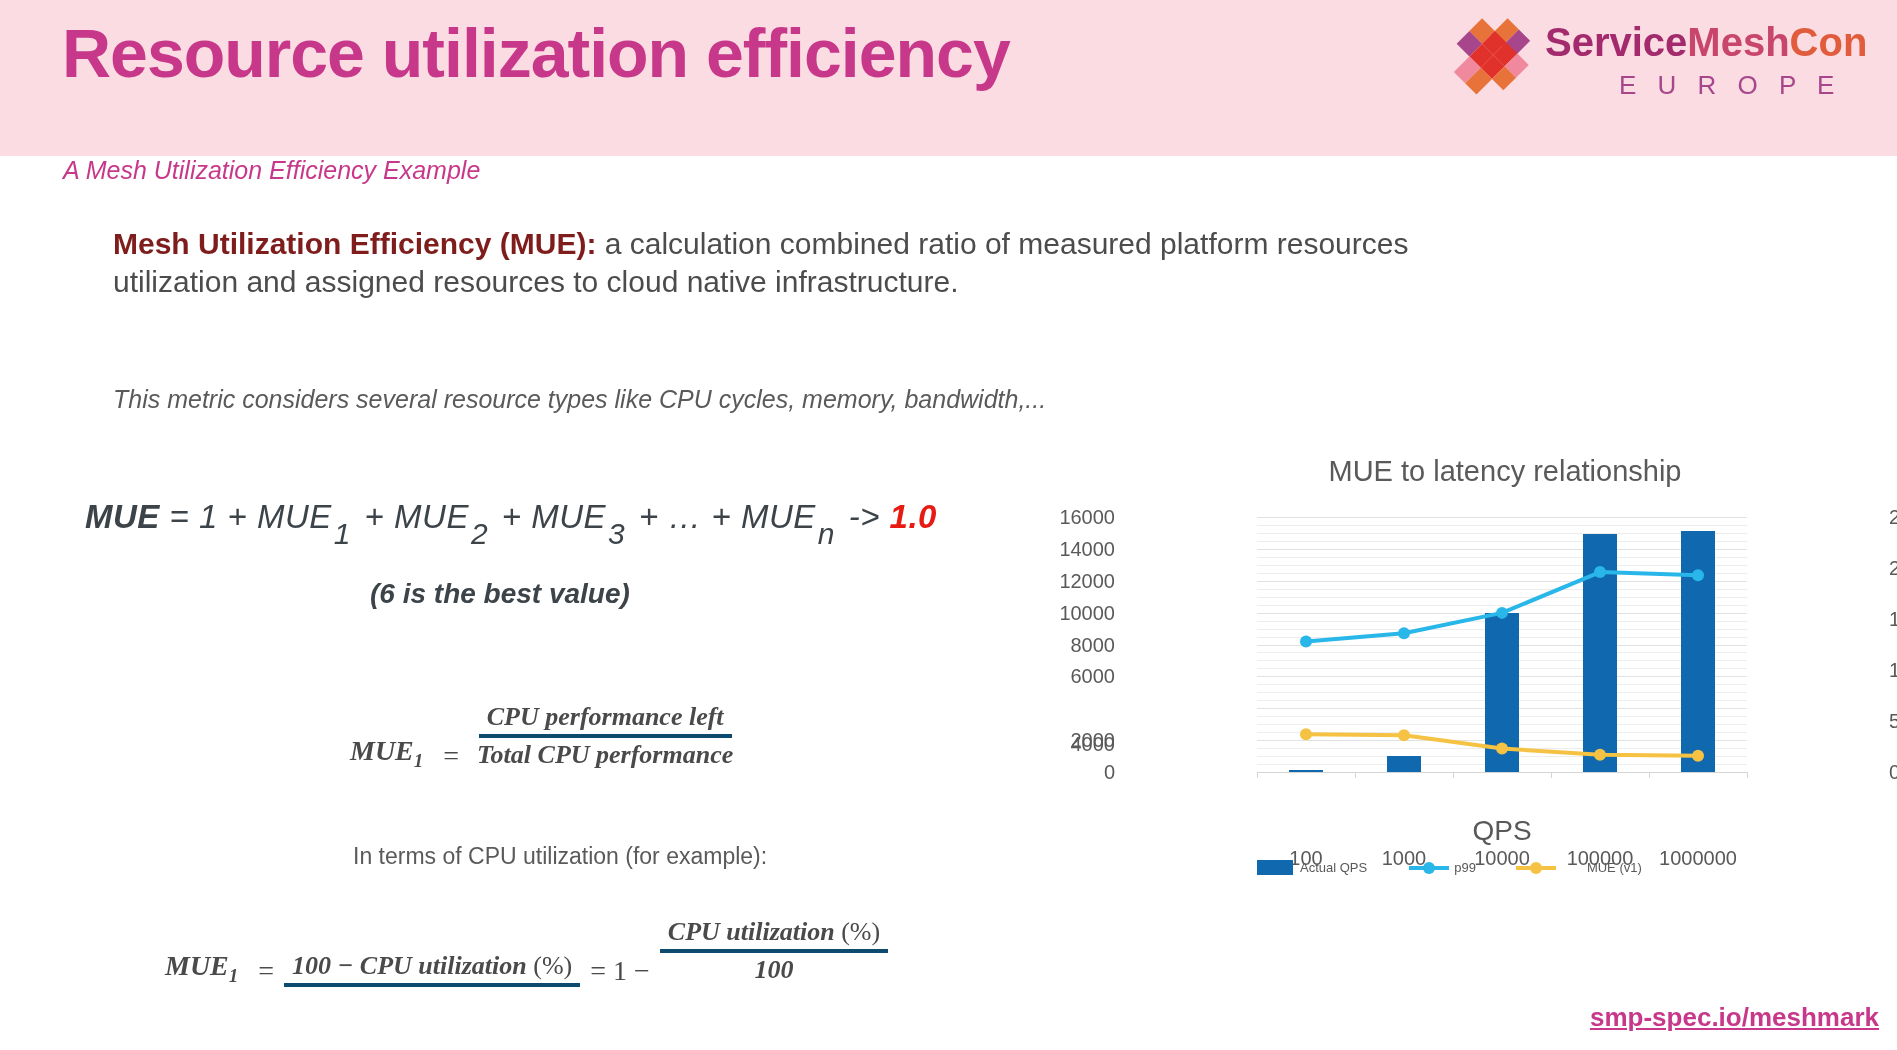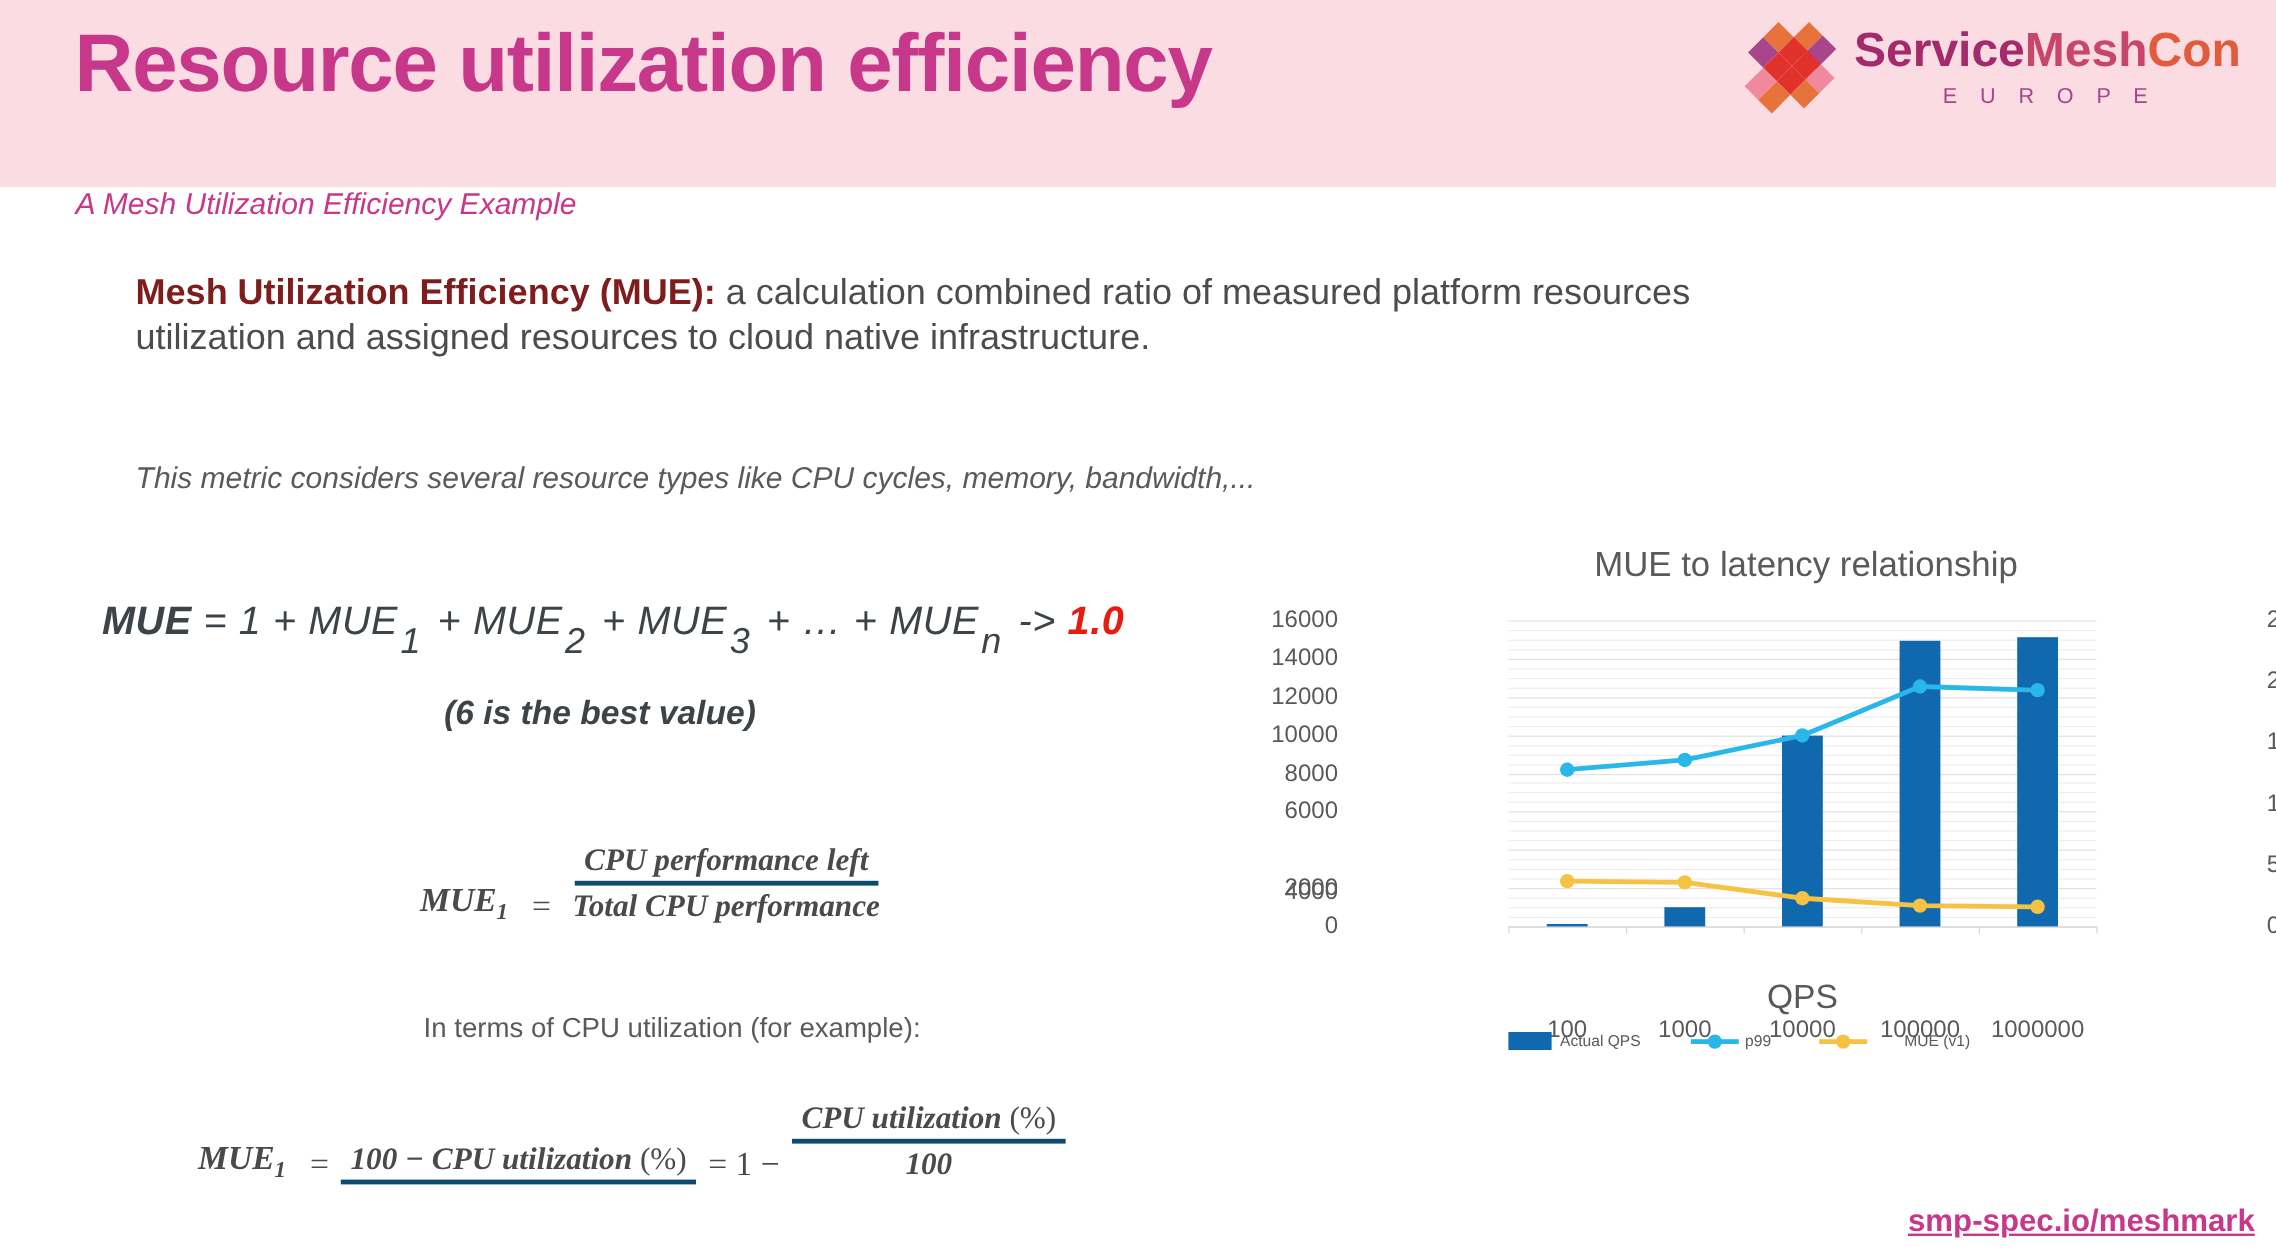--- a/index.html
+++ b/index.html
@@ -28,21 +28,21 @@
   .logo-mark{position:absolute;left:0;top:2px;width:86px;height:82px;}
   .logo-word{
     position:absolute;left:96px;top:8px;
     font-size:40px;font-weight:bold;white-space:nowrap;
   }
   .lw-a{color:#A32A6D;}
   .lw-b{color:#C8456B;}
   .lw-c{color:#E05C3C;}
   .logo-europe{
     position:absolute;left:170px;top:58px;
-    font-size:18px;letter-spacing:7px;color:#A8468C;
+    font-size:26px;letter-spacing:7px;color:#A8468C;
   }
   
   .eyebrow{
     position:absolute;left:63px;top:156px;
     font-size:25px;font-style:italic;color:#C8388A;
     white-space:nowrap;
   }
   .para{
     position:absolute;left:113px;top:225px;width:1300px;
     font-size:30px;color:#4c4c4c;line-height:1.27;

